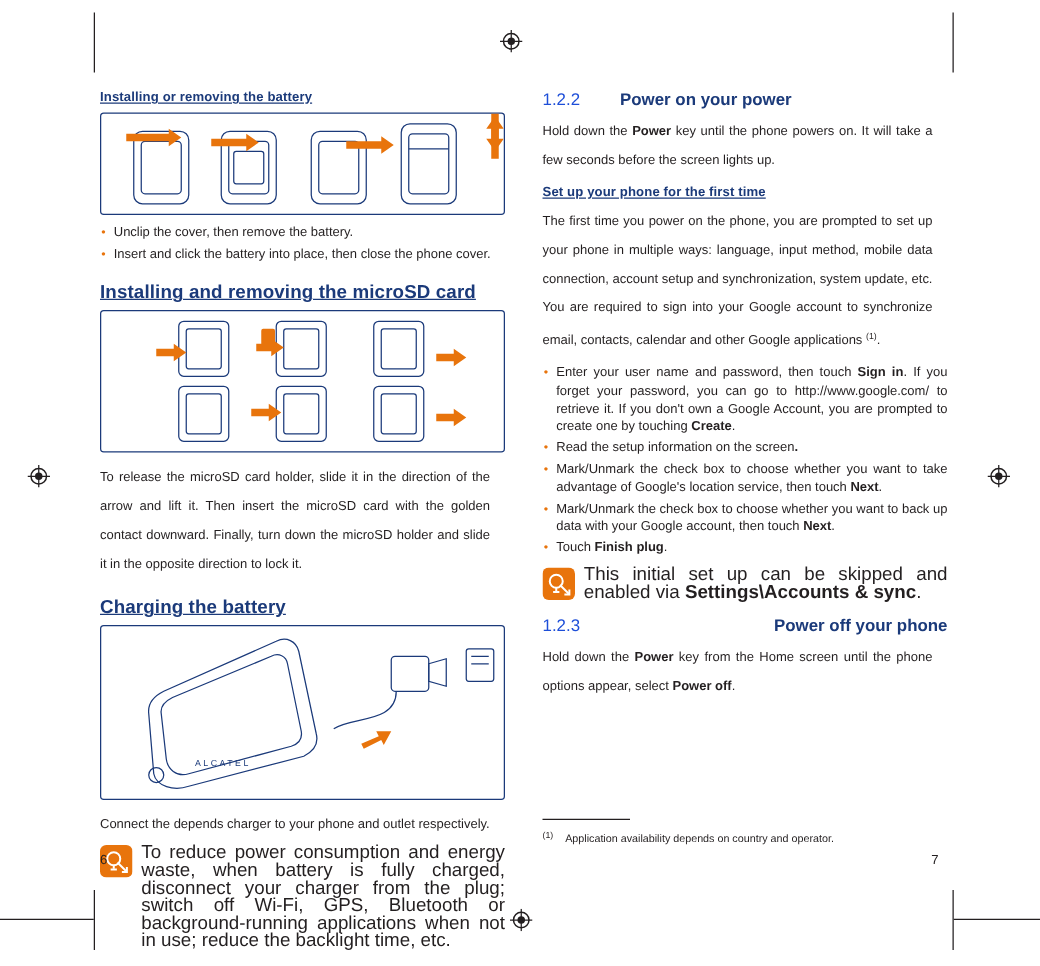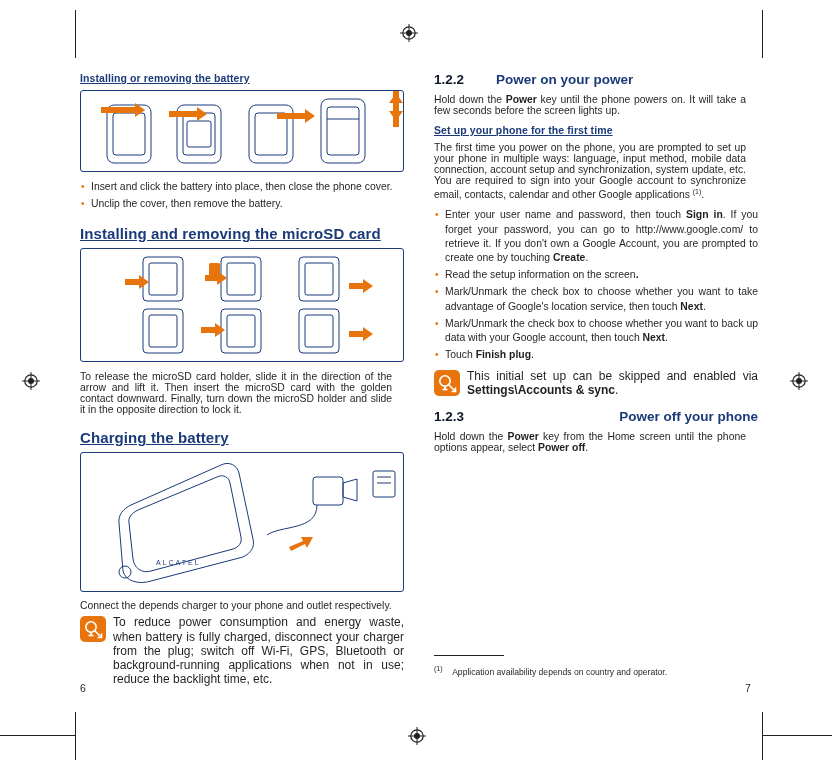--- a/index.html
+++ b/index.html
@@ -24,24 +24,24 @@
 
   h3.head{
     font-size:10.5px;font-weight:bold;color:#1b3a7a;
     margin:0 0 6px 0;text-decoration:underline;letter-spacing:.1px;
   }
   h3.head2{
     font-size:15px;font-weight:bold;color:#1b3a7a;
     margin:14px 0 6px 0;text-decoration:underline;letter-spacing:.1px;
   }
   .sec-title{display:flex;align-items:baseline;margin:0 0 7px 0;}
-  .sec-num{color:#0f172a;font-size:13.5px;font-weight:bold;width:62px;flex:none;}
+  .sec-num{color:#1d4ed8;font-size:13.5px;font-weight:normal;width:62px;flex:none;}
   .sec-name{color:#1b3a7a;font-size:13.5px;font-weight:bold;}
   p.body{
-    font-size:10.4px;line-height:11px;margin:0 12px 8px 0;text-align:justify;color:#231f20;
+    font-size:10.4px;line-height:23px;margin:0 12px 8px 0;text-align:justify;color:#231f20;
   }
   p.body.nogap{margin-bottom:3px;}
   .b{font-weight:bold;}
   ul.bul{list-style:none;margin:0 0 6px 0;padding:0;}
   ul.bul li{
     position:relative;padding-left:11px;font-size:10.4px;line-height:14.2px;
     margin-bottom:3px;text-align:justify;
   }
   ul.bul li:before{
     content:"•";position:absolute;left:1px;top:0;color:#e8740c;font-size:10px;
@@ -49,21 +49,21 @@
   .figure{
     border:1px solid #1b3a7a;border-radius:3px;background:#fff;
     position:relative;box-sizing:border-box;
   }
   .fig1{height:82px;margin-bottom:8px;}
   .fig2{height:114px;margin-bottom:9px;}
   .fig3{height:140px;margin-bottom:8px;}
 
   .note{display:flex;gap:7px;align-items:flex-start;margin:4px 0 0 0;}
   .note .bulb{flex:none;width:26px;height:26px;margin-top:1px;}
-  .note p{font-size:12px;line-height:14.2px;margin:0;text-align:justify;}
+  .note p{font-size:15px;line-height:14.2px;margin:0;text-align:justify;}
 
   .pagenum{
     position:absolute;font-size:10.5px;color:#231f20;
   }
   .pn-left{left:80px;top:682px;}
   .pn-right{left:745px;top:682px;}
 
   .footnote{
     position:absolute;left:434px;top:663px;width:324px;
     font-size:8.6px;line-height:12px;color:#231f20;
@@ -150,22 +150,22 @@
           <path d="M20 16 L54 16 L54 12 L64 19 L54 26 L54 22 L20 22 Z"></path>
           <path d="M88 20 L116 20 L116 16 L126 23 L116 30 L116 26 L88 26 Z"></path>
           <path d="M196 22 L224 22 L224 18 L234 25 L224 32 L224 28 L196 28 Z"></path>
           <path d="M318 20 L318 42 L314 42 L321 52 L328 42 L324 42 L324 20 Z" transform="translate(-6,-22) rotate(0)"></path>
           <path d="M320 6 L320 30 L316 30 L323 40 L330 30 L326 30 L326 6 Z" transform="translate(-8,-2) scale(1,-1) translate(0,-44)"></path>
         </g>
       </svg>
     </div>
 
     <ul class="bul">
+      <li>Unclip the cover, then remove the battery.</li>
       <li>Insert and click the battery into place, then close the phone cover.</li>
-      <li>Unclip the cover, then remove the battery.</li>
     </ul>
 
     <h3 class="head2">Installing and removing the microSD card</h3>
 
     <div class="figure fig2">
       <svg width="322" height="112" viewBox="0 0 322 112">
         <g class="phone-line">
           <rect x="62" y="8" width="40" height="44" rx="4"></rect>
           <rect x="68" y="14" width="28" height="32" rx="2"></rect>
           <rect x="140" y="8" width="40" height="44" rx="4"></rect>

